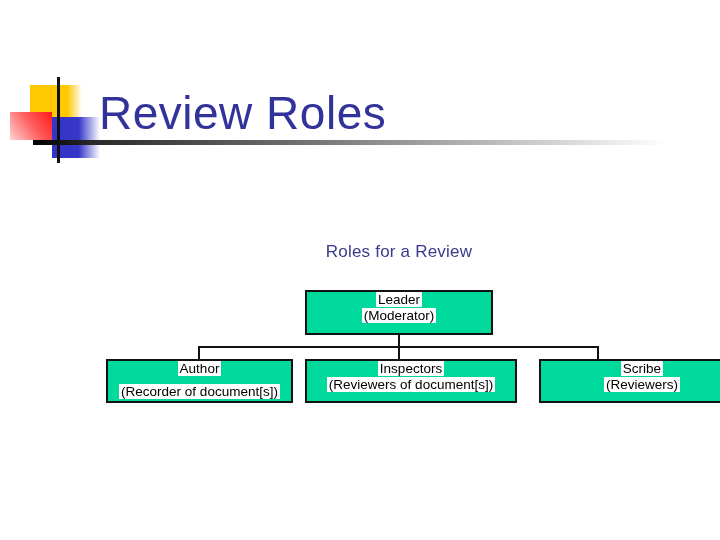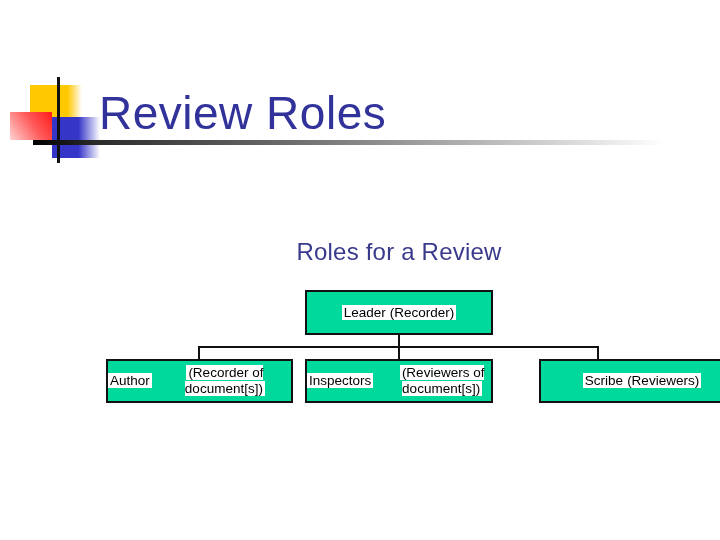--- a/index.html
+++ b/index.html
@@ -24,32 +24,32 @@
     white-space:nowrap;
   }
   .title-rule{
     position:absolute;left:33px;top:140px;width:632px;height:5px;
     background:linear-gradient(to right,#000 0%,#2b2b2b 10%,#6f6f6f 42%,
       #a8a8a8 65%,#d9d9d9 85%,rgba(255,255,255,0) 100%);
   }
   
   .diagram-title{
     position:absolute;left:160px;top:240px;width:478px;text-align:center;
-    font-size:24px;line-height:24px;color:#3a3a8c;letter-spacing:0.2px;
+    font-size:17px;line-height:24px;color:#3a3a8c;letter-spacing:0.2px;
   }
   .node{
     position:absolute;background:#00d99c;border:2px solid #111;
-    box-sizing:border-box;display:flex;flex-direction:row;
-    align-items:center;justify-content:center;text-align:center;
+    box-sizing:border-box;display:flex;flex-direction:column;
+    align-items:center;text-align:center;
   }
   .node .ln{display:block;font-size:13.5px;line-height:16px;color:#000;}
   .node .hl{background:#ffffff;padding:0 2px;}
   .n-leader{left:305px;top:290px;width:188px;height:45px;}
   .n-author{left:106px;top:359px;width:187px;height:44px;gap:7px;}
-  .n-inspectors{left:305px;top:359px;width:188px;height:44px;gap:20px;}
+  .n-inspectors{left:305px;top:359px;width:212px;height:44px;}
   .n-scribe{left:505px;top:359px;width:206px;height:44px;margin-left:34px;}
   .conn{position:absolute;background:#111;}
   .c-mid-v{left:398px;top:335px;width:2px;height:24px;}
   .c-h{left:198px;top:346px;width:401px;height:2px;}
   .c-left-v{left:198px;top:348px;width:2px;height:11px;}
   .c-right-v{left:597px;top:348px;width:2px;height:11px;}
 </style>
 </head>
 <body>
 
@@ -62,21 +62,21 @@
     <div class="sq v-line"></div>
   </div>
 
   <div class="title">Review Roles</div>
   <div class="title-rule"></div>
 
   <div class="diagram-title">Roles for a Review</div>
 
   <div class="node n-leader">
     <span class="ln"><span class="hl">Leader</span></span>
-    <span class="ln"><span class="hl">(Recorder)</span></span>
+    <span class="ln"><span class="hl">(Moderator)</span></span>
   </div>
 
   <div class="conn c-mid-v"></div>
   <div class="conn c-h"></div>
   <div class="conn c-left-v"></div>
   <div class="conn c-right-v"></div>
 
   <div class="node n-author">
     <span class="ln"><span class="hl">Author</span></span>
     <span class="ln"><span class="hl">(Recorder of document[s])</span></span>

